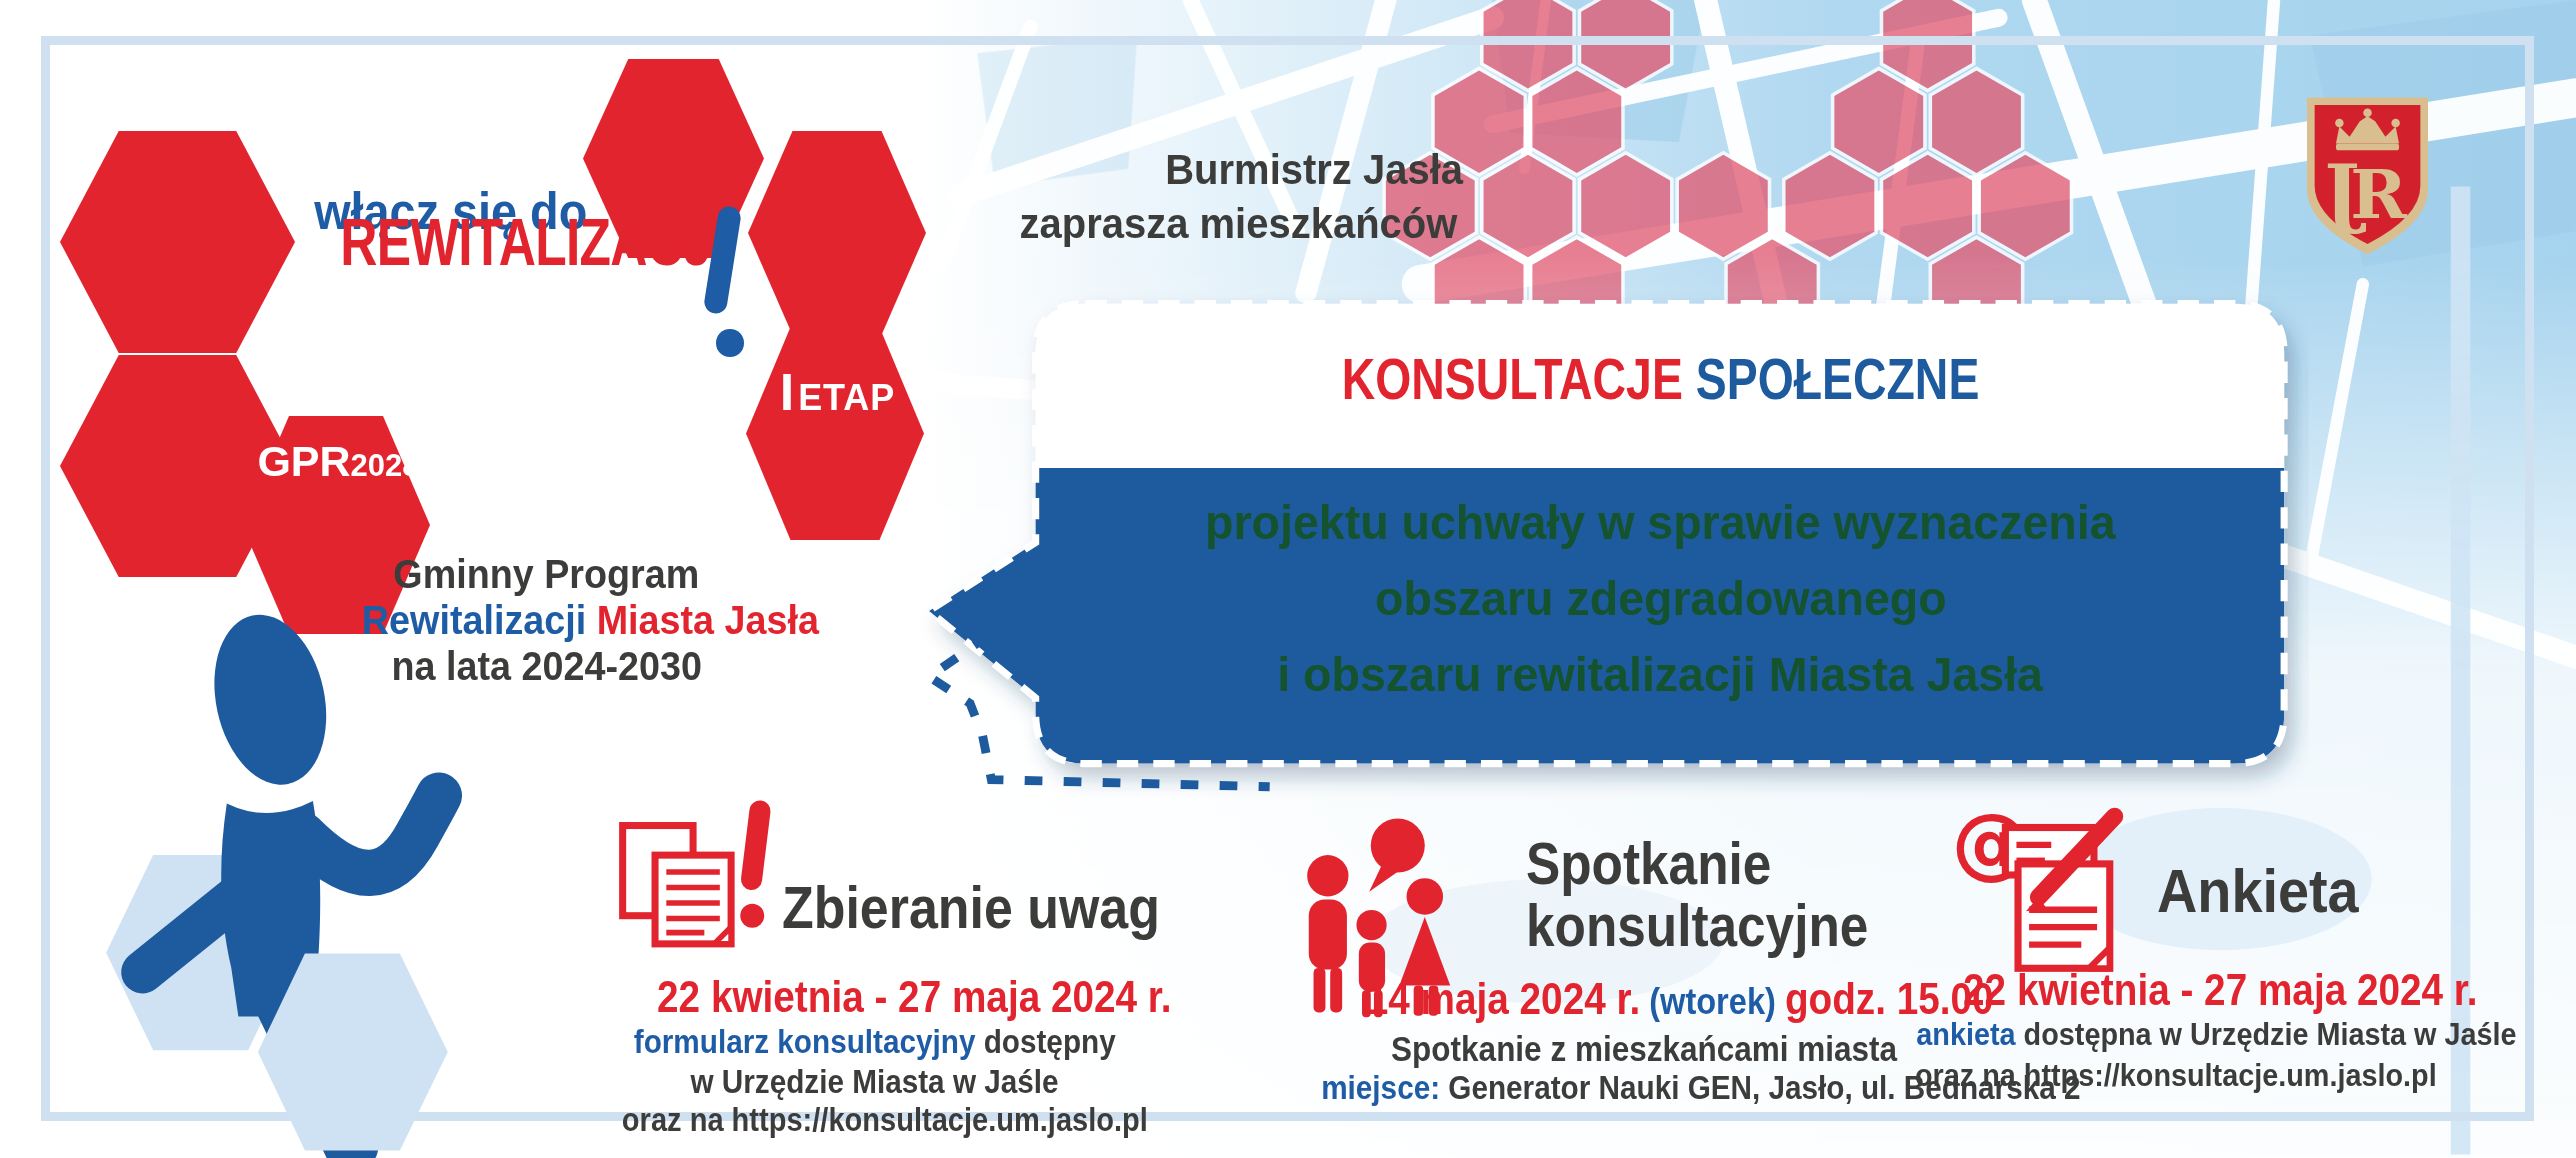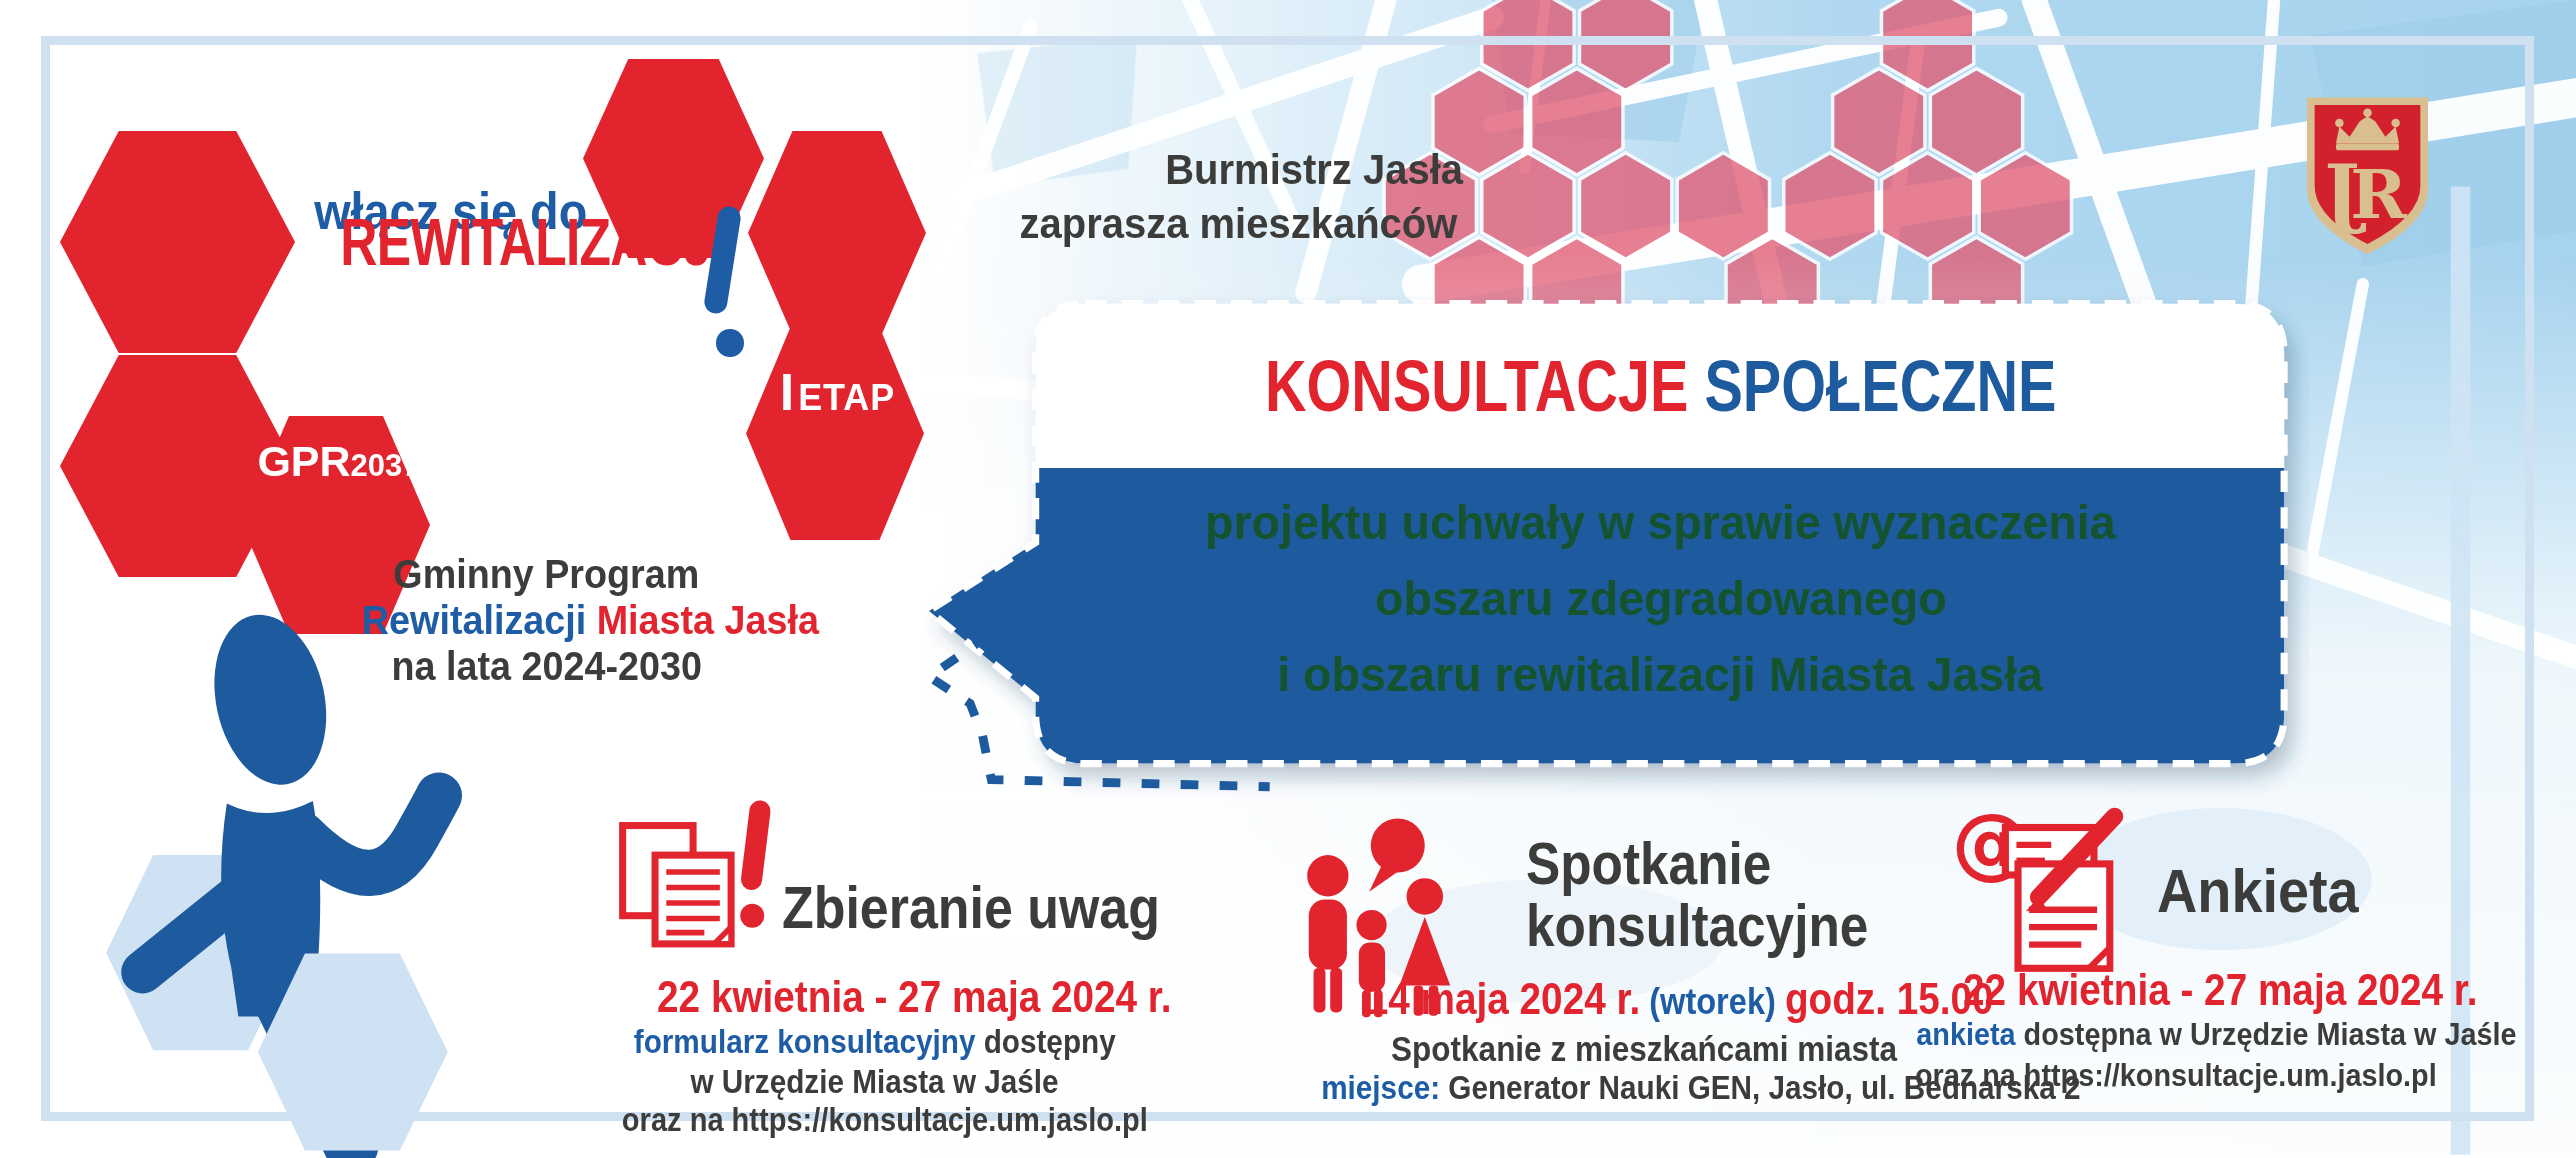--- a/index.html
+++ b/index.html
@@ -46,21 +46,21 @@
       font-weight:bold;font-size:43px;line-height:54px;}
 
   
   .program{left:342px;top:551px;width:409px;text-align:center;z-index:4;
       font-weight:bold;font-size:41px;line-height:46px;color:var(--dark);}
   .program .b{color:var(--blue);} .program .r{color:var(--red);}
 
   
   .bubble-svg{left:906px;top:284px;width:1403px;height:533px;z-index:5;}
   .bubble-title{left:1036px;top:345px;width:1249px;text-align:center;z-index:6;
-      font-size:72px;font-weight:bold;}
+      font-size:58px;font-weight:bold;}
   .bubble-title .red{color:var(--red);} .bubble-title .blu{color:var(--bubble-blue);}
   .bubble-lines{left:1036px;top:484px;width:1249px;text-align:center;z-index:6;
       color:#14532d;font-weight:bold;font-size:49px;line-height:76px;}
   .zigzag{left:906px;top:613px;width:426px;height:195px;z-index:5;}
 
   
   .person{left:36px;top:568px;width:568px;height:590px;z-index:3;}
 
   
   .crest{left:2302px;top:94px;width:131px;height:162px;z-index:3;}
@@ -161,21 +161,21 @@
   <div class="abs logo-title nowrap">
     <span class="tx" style="transform:scaleX(0.78);">REWITALIZACJI</span>
   </div>
   <div class="abs logo-bang-bar"></div>
   <div class="abs logo-bang-dot"></div>
   <div class="abs stage-label nowrap">
     <span class="roman">I</span>
     <span class="word">ETAP</span>
   </div>
   <div class="abs badge-label nowrap">
-    <span class="gpr">GPR</span><span class="year">2037</span>
+    <span class="gpr">GPR</span><span class="year">2028</span>
   </div>
 
   <div class="abs invite">
     <div class="nowrap"><span class="tx" style="transform:scaleX(0.93);">Burmistrz Jasła</span></div>
     <div class="nowrap"><span class="tx" style="transform:scaleX(0.93);">zaprasza mieszkańców</span></div>
   </div>
 
   <svg class="abs crest" viewBox="0 0 150 190">
     <path d="M4,4 H146 V112 Q146,152 75,188 Q4,152 4,112 Z" fill="#d9be8f"></path>
     <path d="M13,13 H137 V108 Q137,144 75,176 Q13,144 13,108 Z" fill="#d2212d"></path>

